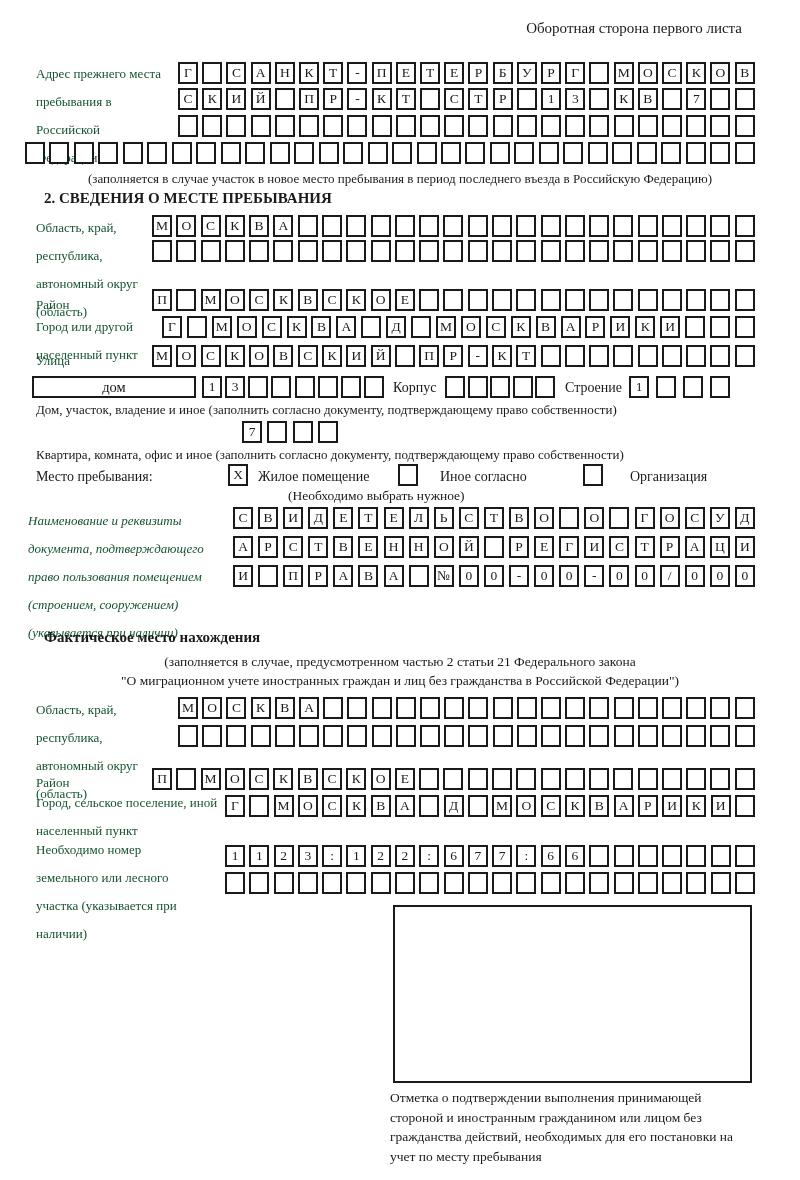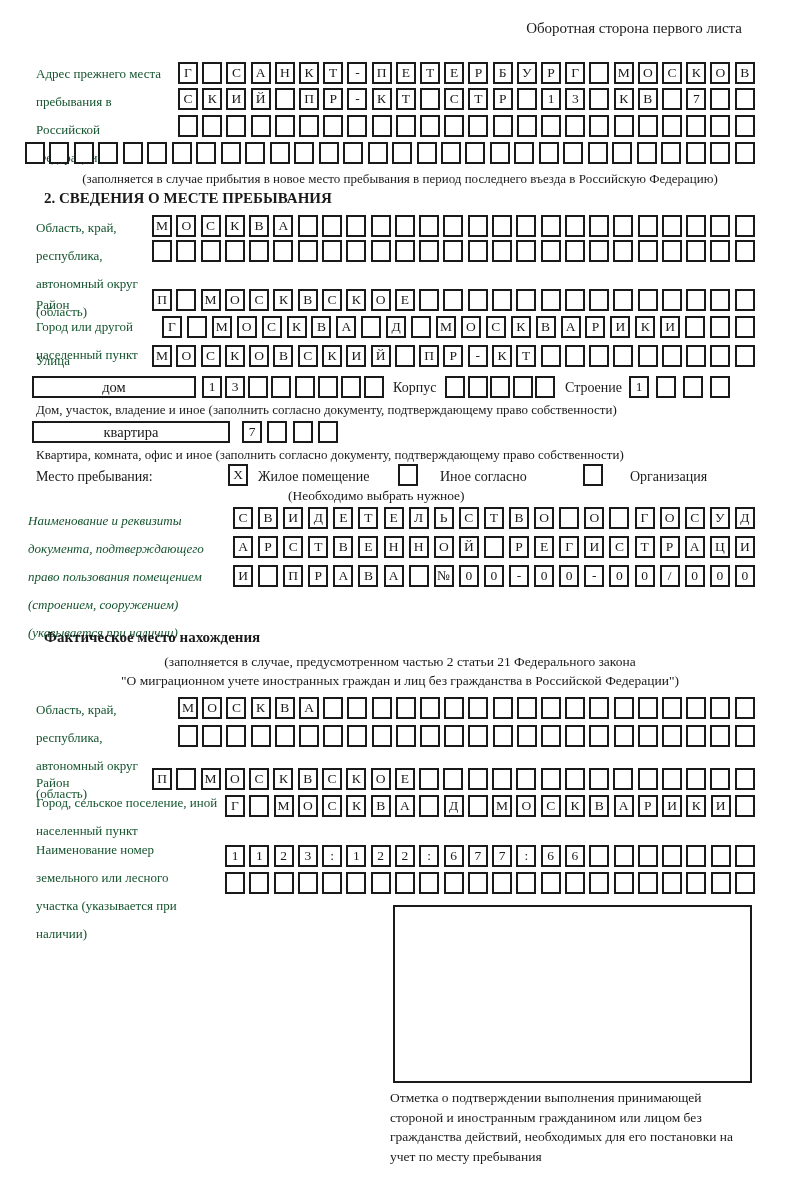--- a/index.html
+++ b/index.html
@@ -133,21 +133,21 @@
       <div class="cell">&nbsp;</div>
       <div class="cell">&nbsp;</div>
       <div class="cell">&nbsp;</div>
       <div class="cell">&nbsp;</div>
       <div class="cell">&nbsp;</div>
       <div class="cell">&nbsp;</div>
       <div class="cell">&nbsp;</div>
       <div class="cell">&nbsp;</div>
     </div>
 
-  <div class="cap cap-center" style="top:170px;">(заполняется в случае прибытия в новое место пребывания в период последнего въезда в Российскую Федерацию)</div>
+  <div class="cap cap-center" style="top:170px;">(заполняется в случае участок в новое место пребывания в период последнего въезда в Российскую Федерацию)</div>
 
   <div class="title" style="top:190px;width:800px;">2. СВЕДЕНИЯ О МЕСТЕ ПРЕБЫВАНИЯ</div>
 
   <div class="lbl" style="left:36px;top:214px;width:114px;">Область, край, республика, автономный округ (область)</div>
   <div class="cellrow" style="left: 152px; top: 215px; width: 603px;">
       <div class="cell">М</div>
       <div class="cell">О</div>
       <div class="cell">С</div>
       <div class="cell">К</div>
       <div class="cell">В</div>
@@ -307,21 +307,20 @@
     </div>
   <div class="txt" style="left:565px;top:378px;">Строение</div>
   <div class="cellrow" style="left: 629px; top: 376px; width: 101px;">
       <div class="cell">1</div>
       <div class="cell">&nbsp;</div>
       <div class="cell">&nbsp;</div>
       <div class="cell">&nbsp;</div>
     </div>
   <div class="cap" style="left:36px;top:401px;">Дом, участок, владение и иное (заполнить согласно документу, подтверждающему право собственности)</div>
 
-  <div class="bigfield" style="left:32px;top:421px;width:198px;">квартира</div>
   <div class="cellrow" style="left: 242px; top: 421px; width: 96px;">
       <div class="cell">7</div>
       <div class="cell">&nbsp;</div>
       <div class="cell">&nbsp;</div>
       <div class="cell">&nbsp;</div>
     </div>
   <div class="cap" style="left:36px;top:446px;">Квартира, комната, офис и иное (заполнить согласно документу, подтверждающему право собственности)</div>
 
   <div class="txt" style="left:36px;top:467px;">Место пребывания:</div>
   <div class="chk" style="left:228px;top:464px;">X</div>
@@ -509,21 +508,21 @@
       <div class="cell">К</div>
       <div class="cell">В</div>
       <div class="cell">А</div>
       <div class="cell">Р</div>
       <div class="cell">И</div>
       <div class="cell">К</div>
       <div class="cell">И</div>
       <div class="cell">&nbsp;</div>
     </div>
 
-  <div class="lbl" style="left:36px;top:836px;width:168px;">Наименование номер земельного или лесного участка (указывается при наличии)</div>
+  <div class="lbl" style="left:36px;top:836px;width:168px;">Необходимо номер земельного или лесного участка (указывается при наличии)</div>
   <div class="cellrow" style="left: 225px; top: 845px; width: 530px;">
       <div class="cell">1</div>
       <div class="cell">1</div>
       <div class="cell">2</div>
       <div class="cell">3</div>
       <div class="cell">:</div>
       <div class="cell">1</div>
       <div class="cell">2</div>
       <div class="cell">2</div>
       <div class="cell">:</div>

